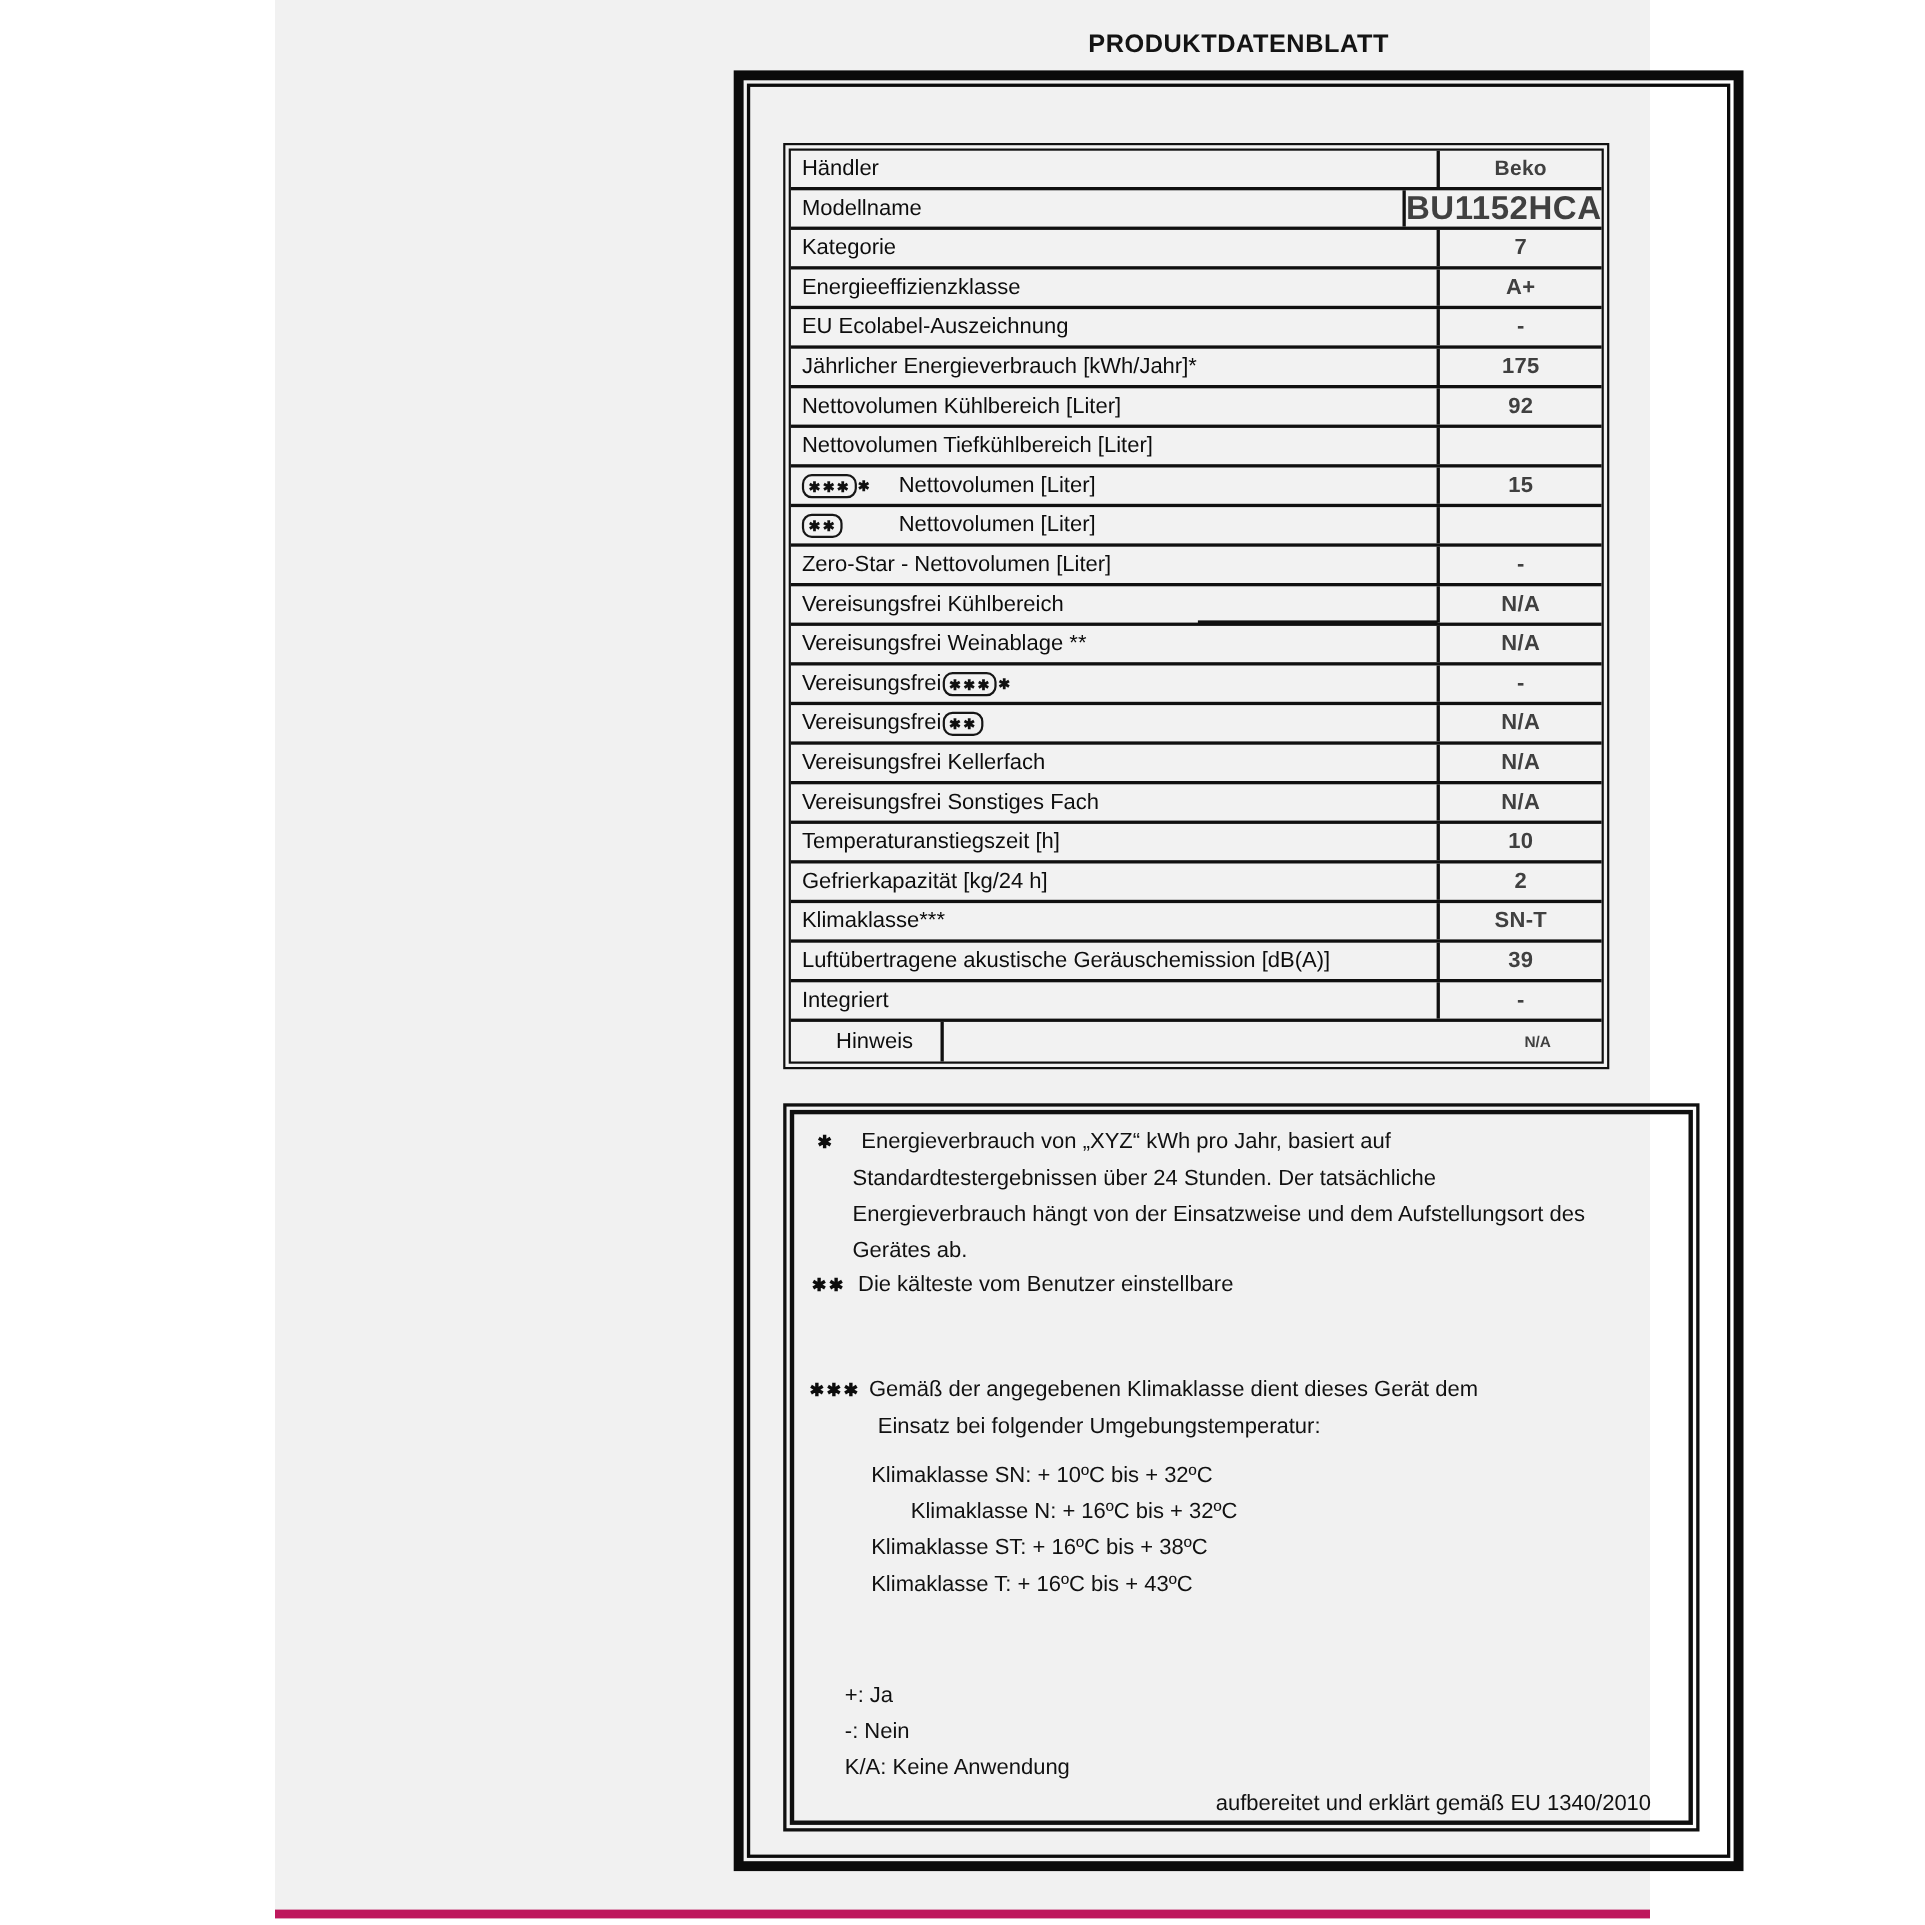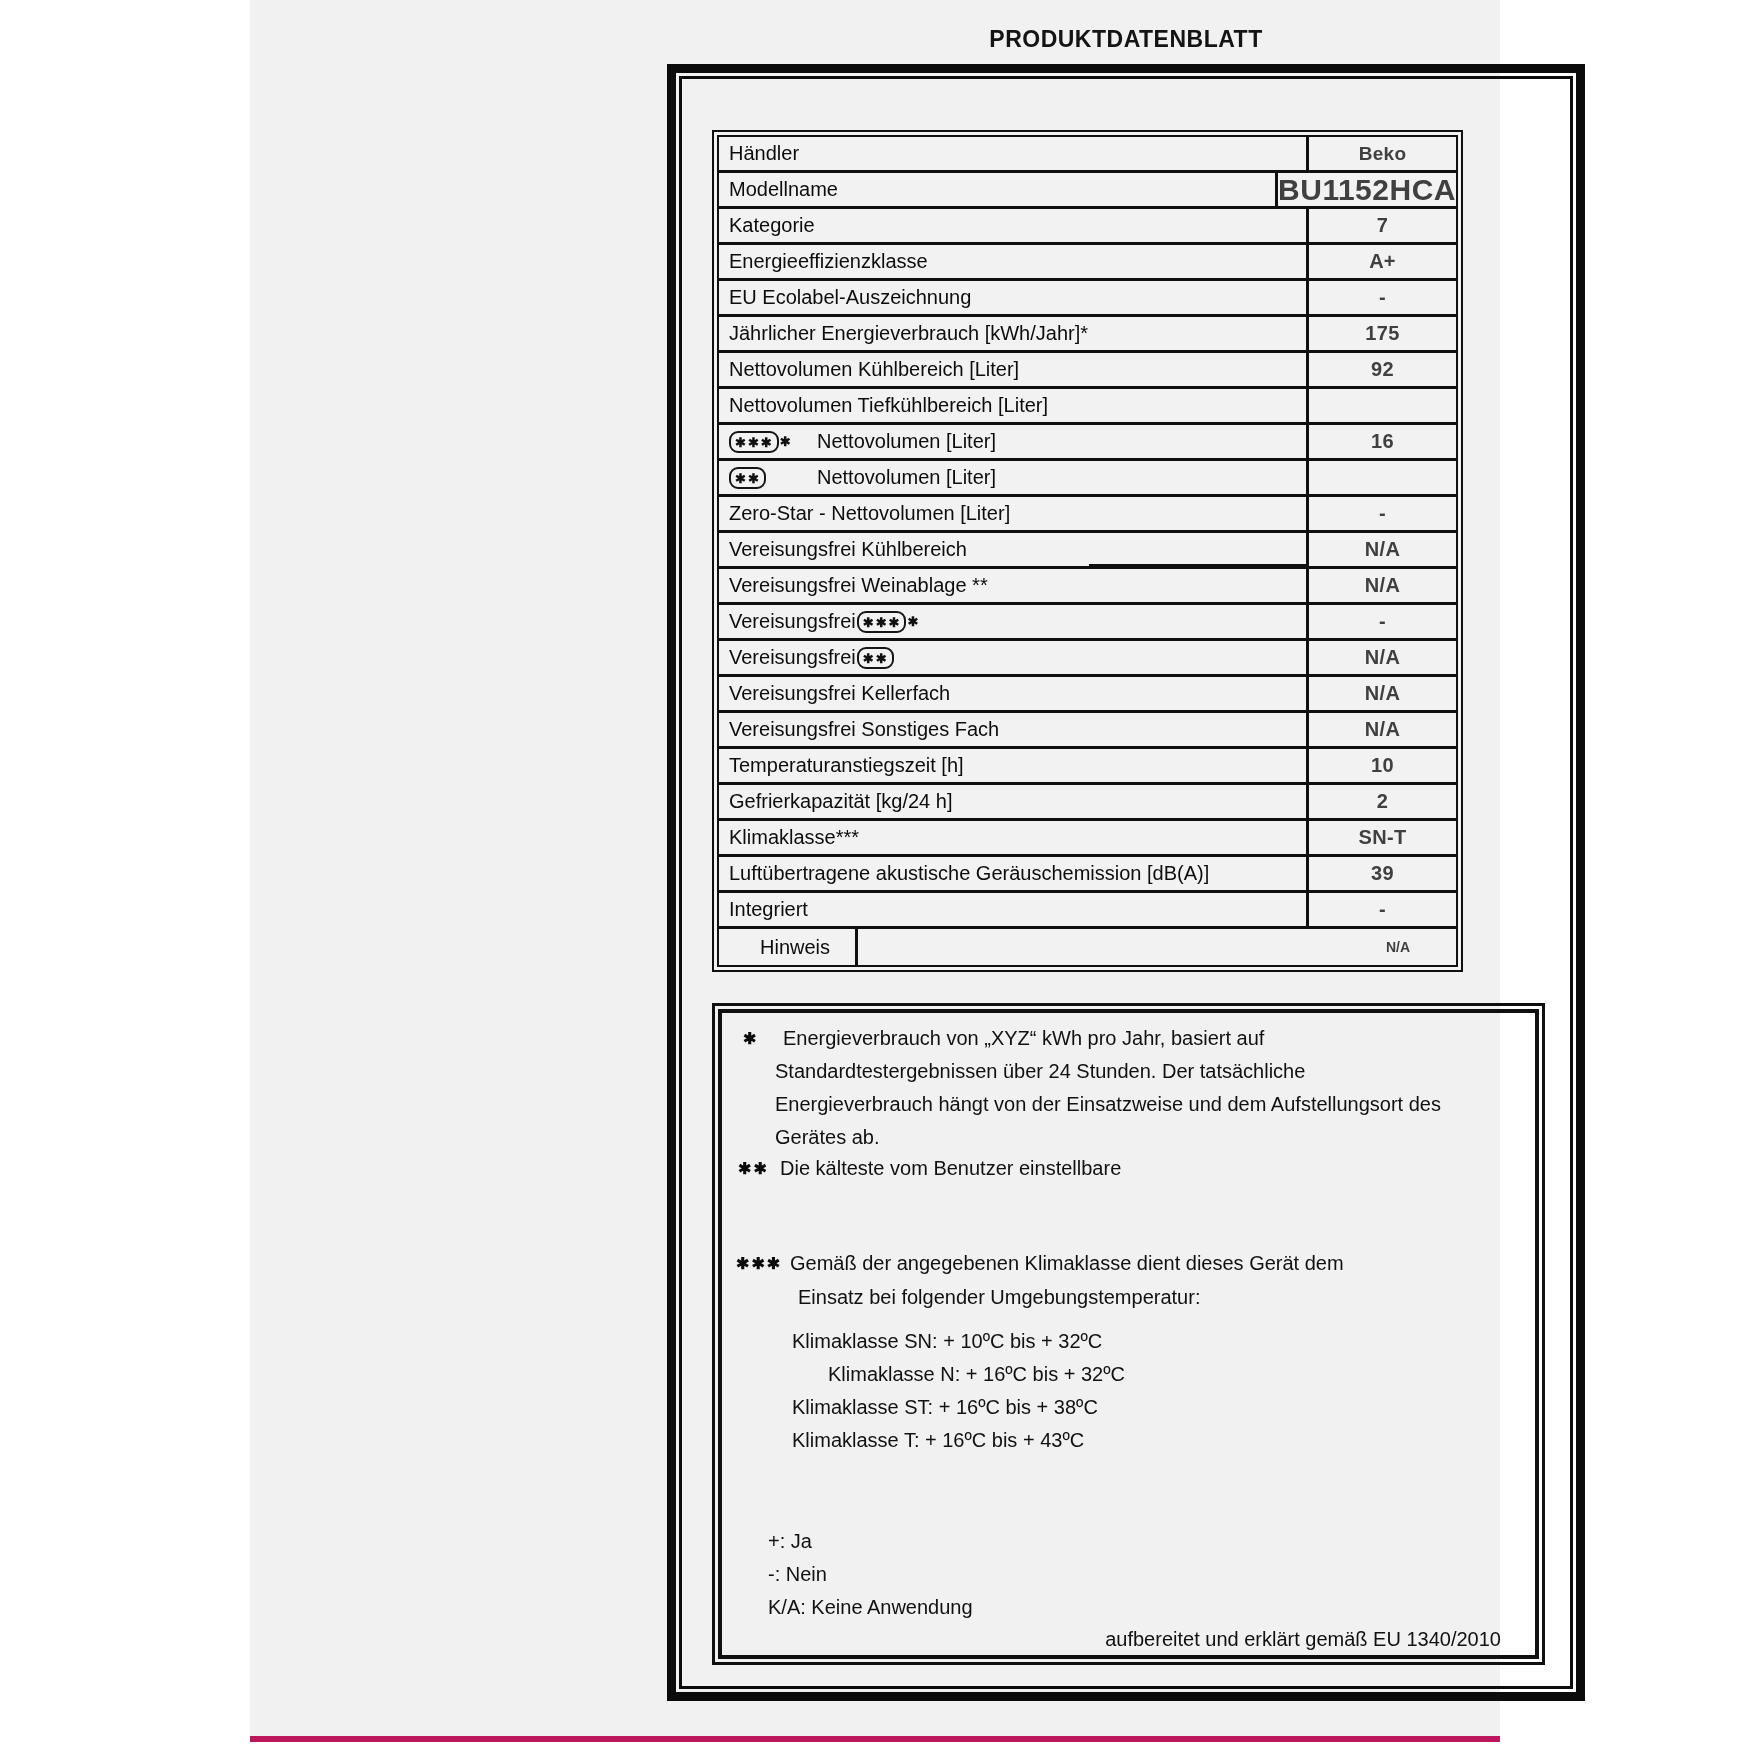--- a/index.html
+++ b/index.html
@@ -3,21 +3,21 @@
 <meta charset="utf-8">
 <style>
   html,body{margin:0;padding:0;}
   body{
     width:1750px;height:1750px;background:#ffffff;position:relative;
     font-family:"Liberation Sans", sans-serif;color:#111;
     -webkit-font-smoothing:antialiased;
   }
   .card{
     position:absolute;left:250px;top:0;width:1250px;height:1736px;
-    background:#f1f1f1;border-bottom:6px solid #be185d;
+    background:#f1f1f1;border-bottom:8px solid #be185d;
   }
   .doc-title{
     position:absolute;left:417px;top:26px;width:918px;text-align:center;
     font-size:23px;font-weight:bold;letter-spacing:.5px;color:#141414;
   }
   .frame{
     position:absolute;left:417px;top:64px;width:918px;height:1637px;
     border:9px solid #0b0b0b;box-sizing:border-box;
   }
   .frame-inner{position:absolute;inset:3px;border:3px solid #0b0b0b;}
@@ -132,21 +132,21 @@
       </div>
 
       <div class="trow">
         <div class="cell lbl pre-stars">
           <span class="starbox">
               <span>✱✱✱</span>
             </span>
             <span class="star-out">✱</span>
           <span class="lbl-text">Nettovolumen [Liter]</span>
         </div>
-        <div class="cell val">16</div>
+        <div class="cell val">15</div>
       </div>
 
       <div class="trow">
         <div class="cell lbl pre-stars">
           <span class="starbox">
               <span>✱✱</span>
             </span>
           <span class="lbl-text">Nettovolumen [Liter]</span>
         </div>
         <div class="cell val"></div>

